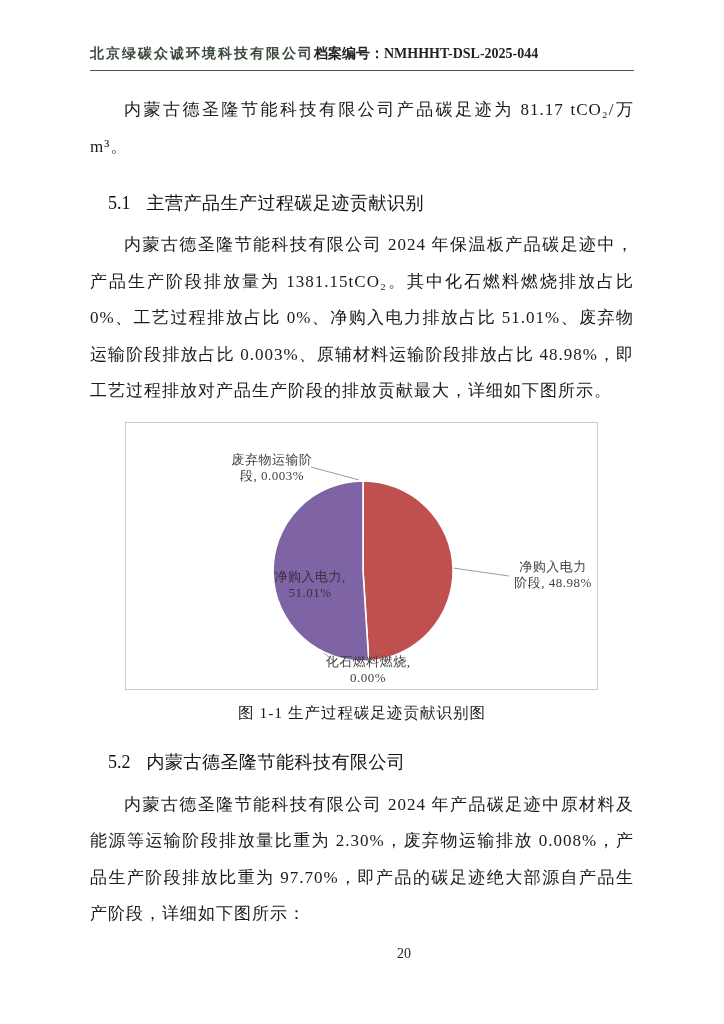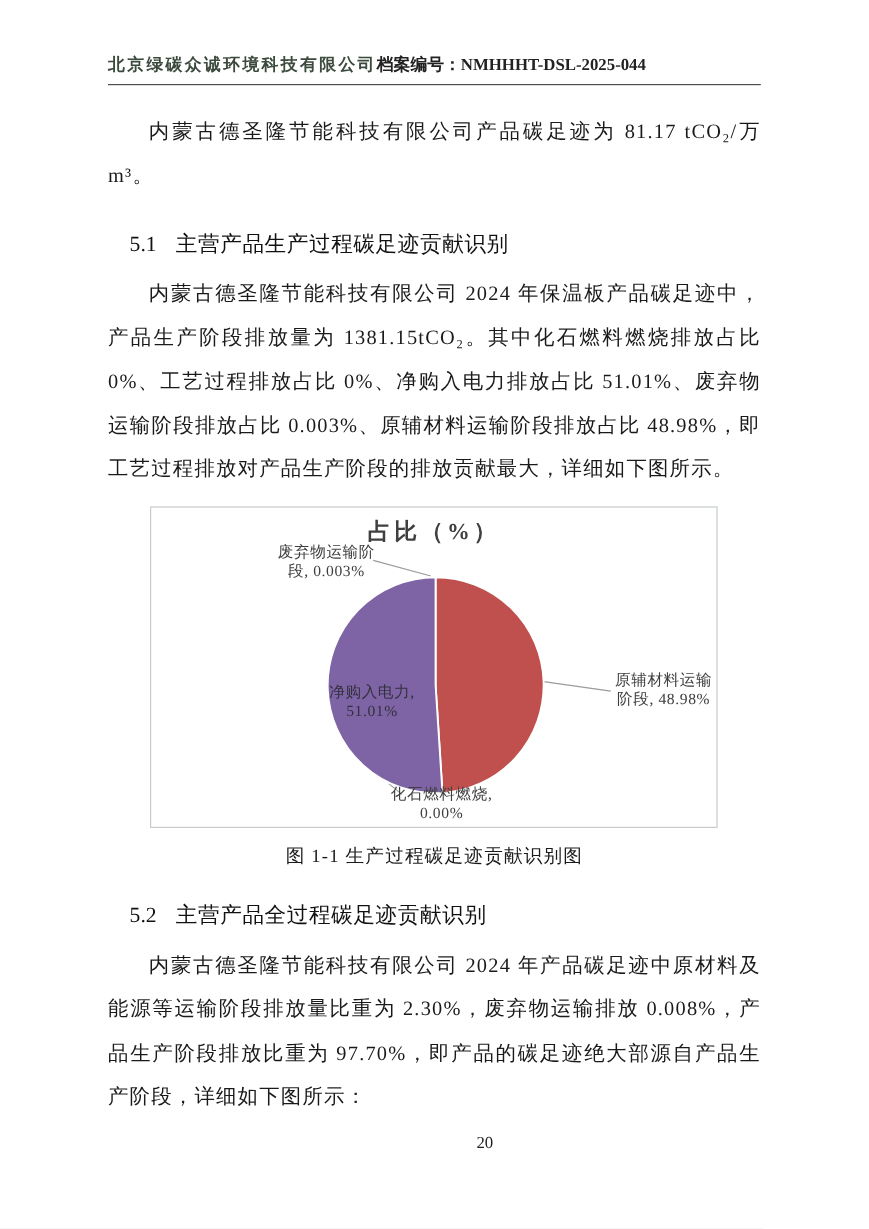--- a/index.html
+++ b/index.html
@@ -110,47 +110,46 @@
 
         <line x1="185" y1="44" x2="233" y2="57" stroke="#9b9b9b" stroke-width="1"></line>
         <line x1="327" y1="145" x2="383" y2="153" stroke="#9b9b9b" stroke-width="1"></line>
         <line x1="198" y1="230" x2="209" y2="239" stroke="#9b9b9b" stroke-width="1"></line>
         <g>
             <path d="M 237 148 L 237.00 58.00 A 90 90 0 0 1 242.74 237.82 Z" fill="#C0504D" stroke="#ffffff" stroke-width="1.6"></path>
             <path d="M 237 148 L 242.74 237.82 A 90 90 0 1 1 236.98 58.00 Z" fill="#7E64A5" stroke="#ffffff" stroke-width="1.6"></path>
           </g>
       </svg>
 
-      <div class="chart-title">占比（%）</div>
 
       <div class="pie-label lbl-waste">
         <span>废弃物运输阶</span><br>
         <span>段, 0.003%</span>
       </div>
 
       <div class="pie-label lbl-raw">
-        <span>原辅材料运输</span><br>
+        <span>净购入电力</span><br>
         <span>阶段, 48.98%</span>
       </div>
 
       <div class="pie-label lbl-elec">
         <span>净购入电力,</span><br>
         <span>51.01%</span>
       </div>
 
       <div class="pie-label lbl-fossil">
         <span>化石燃料燃烧,</span><br>
         <span>0.00%</span>
       </div>
     </div>
 
     <div class="figure-caption">图 1-1 生产过程碳足迹贡献识别图</div>
 
     <h2 class="section-heading">
-      <span class="sec-num">5.2</span><span>主营产品全过程碳足迹贡献识别</span>
+      <span class="sec-num">5.2</span><span>内蒙古德圣隆节能科技有限公司</span>
     </h2>
 
     <p class="body-text para-2">内蒙古德圣隆节能科技有限公司 2024 年产品碳足迹中原材料及能源等运输阶段排放量比重为 2.30%，废弃物运输排放 0.008%，产品生产阶段排放比重为 97.70%，即产品的碳足迹绝大部源自产品生产阶段，详细如下图所示：</p>
 
   </div>
 
   <div class="page-number">20</div>
 
 </div>
 

